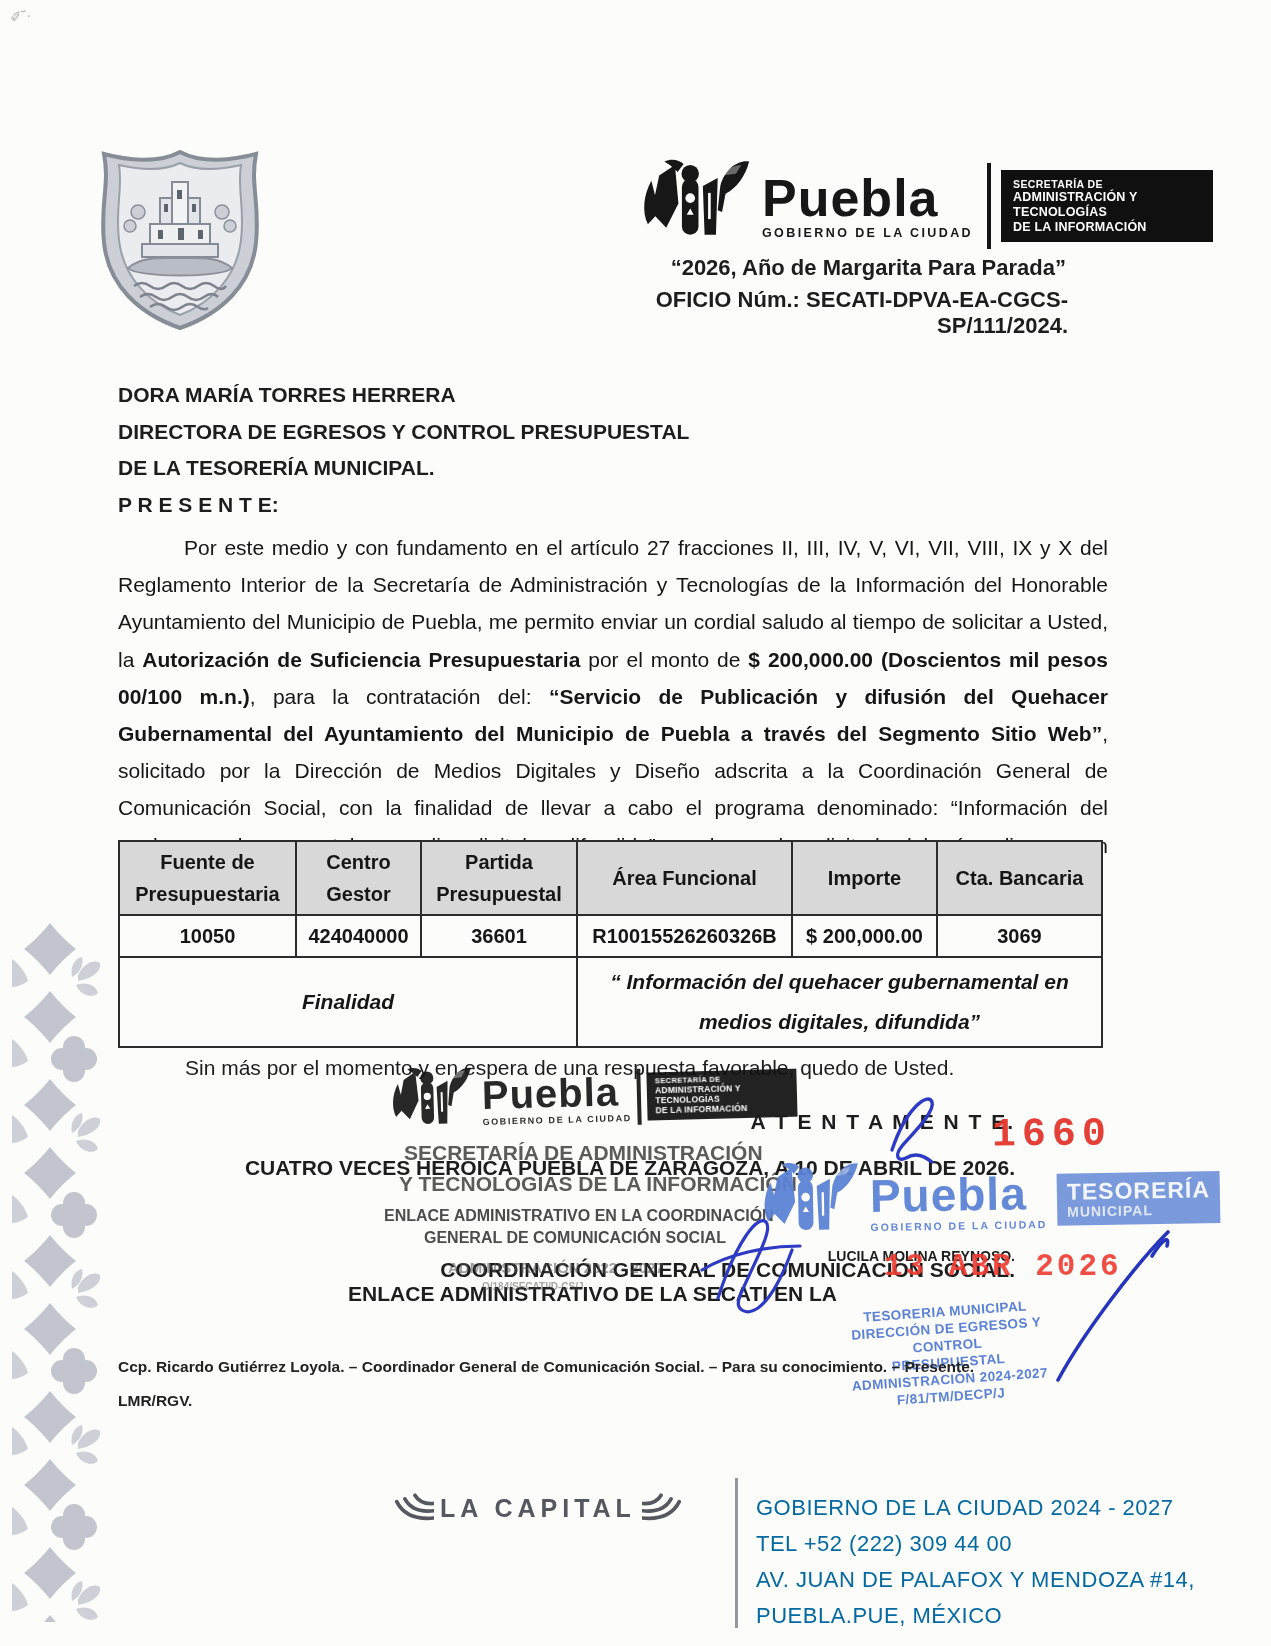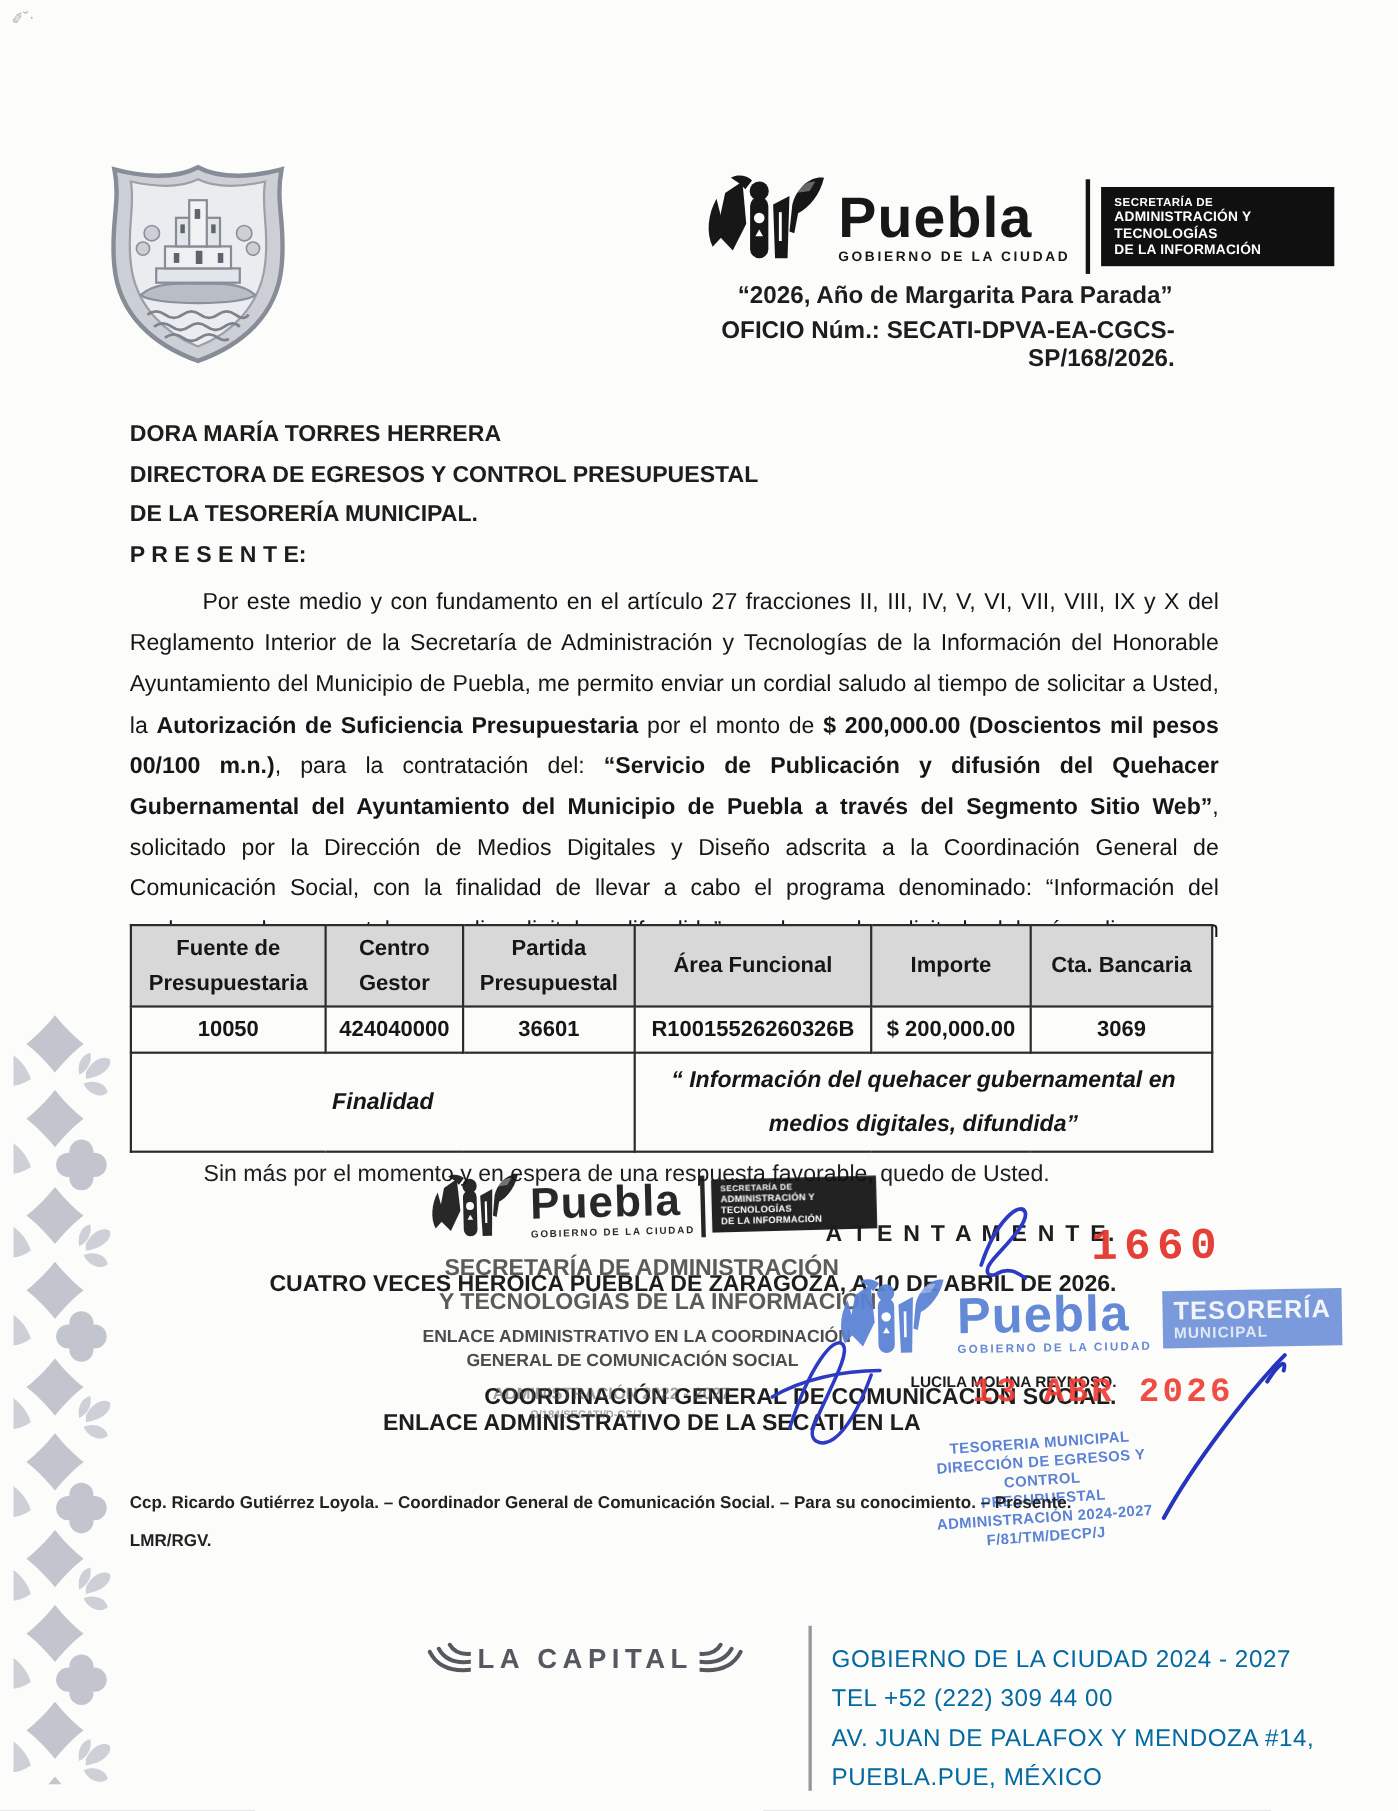--- a/index.html
+++ b/index.html
@@ -81,21 +81,21 @@
   .datestamp{left:884px;top:1249px;font-size:31px;font-weight:bold;letter-spacing:3px;
              color:#ef3c31;font-family:"Liberation Mono",monospace;opacity:.9}
   .teso-lines{left:818px;top:1303px;width:260px;text-align:center;color:#5b82d4;
               font-size:13.5px;font-weight:bold;line-height:17px;transform:rotate(-4deg);letter-spacing:.4px}
 
   
   .ccp{left:118px;top:1350px;font-size:15.5px;font-weight:bold;color:#222;line-height:34px}
 
   
   .foot-logo{left:388px;top:1492px;width:300px;text-align:center;color:#55585e}
-  .cap-row{display:flex;align-items:center;gap:6px}
+  .cap-row{display:flex;align-items:center;justify-content:center;gap:6px}
   .cap-txt{font-size:25px;font-weight:bold;letter-spacing:5px}
   .imp-txt{font-size:45px;font-weight:bold;letter-spacing:3px;margin-top:-2px}
   .foot-rule{left:735px;top:1478px;width:2.5px;height:150px;background:#94989d}
   .foot-lines{left:756px;top:1490px;font-size:22px;color:#0369a1;line-height:36px;letter-spacing:.5px}
 
   .smudge{left:10px;top:8px;color:#777;font-size:14px;opacity:.6;transform:rotate(-8deg)}
   svg{display:block}
 </style>
 </head>
 <body>
@@ -197,21 +197,21 @@
     </span>
     <span class="hdr-rule"></span>
     <span class="sec-box">
       <div class="s1">SECRETARÍA DE</div>
       <div class="s2">ADMINISTRACIÓN Y TECNOLOGÍAS</div>
       <div class="s3">DE LA INFORMACIÓN</div>
     </span>
   </div>
 
   <div class="abs year-line">“2026, Año de Margarita Para Parada”</div>
-  <div class="abs oficio-line">OFICIO Núm.: SECATI-DPVA-EA-CGCS-SP/168/2026.</div>
+  <div class="abs oficio-line">OFICIO Núm.: SECATI-DPVA-EA-CGCS-SP/111/2024.</div>
 
   <div class="abs recipient">
     <div>DORA MARÍA TORRES HERRERA</div>
     <div>DIRECTORA DE EGRESOS Y CONTROL PRESUPUESTAL</div>
     <div>DE LA TESORERÍA MUNICIPAL.</div>
     <div>P R E S E N T E:</div>
   </div>
 
   <p class="abs bodytext"><span>Por este medio y con fundamento en el artículo 27 fracciones II, III, IV, V, VI, VII, VIII, IX y X del Reglamento Interior de la Secretaría de Administración y Tecnologías de la Información del Honorable Ayuntamiento del Municipio de Puebla, me permito enviar un cordial saludo al tiempo de solicitar a Usted, la </span><span class="b">Autorización de Suficiencia Presupuestaria</span><span> por el monto de </span><span class="b">$ 200,000.00 (Doscientos mil pesos 00/100 m.n.)</span><span>, para la contratación del: </span><span class="b">“Servicio de Publicación y difusión del Quehacer Gubernamental del Ayuntamiento del Municipio de Puebla a través del Segmento Sitio Web”</span><span>, solicitado por la Dirección de Medios Digitales y Diseño adscrita a la Coordinación General de Comunicación Social, con la finalidad de llevar a cabo el programa denominado: “Información del quehacer gubernamental en medios digitales, difundida”, por lo que lo solicitado deberá realizarse con cargo a la siguiente clave presupuestaria:</span></p>
 

